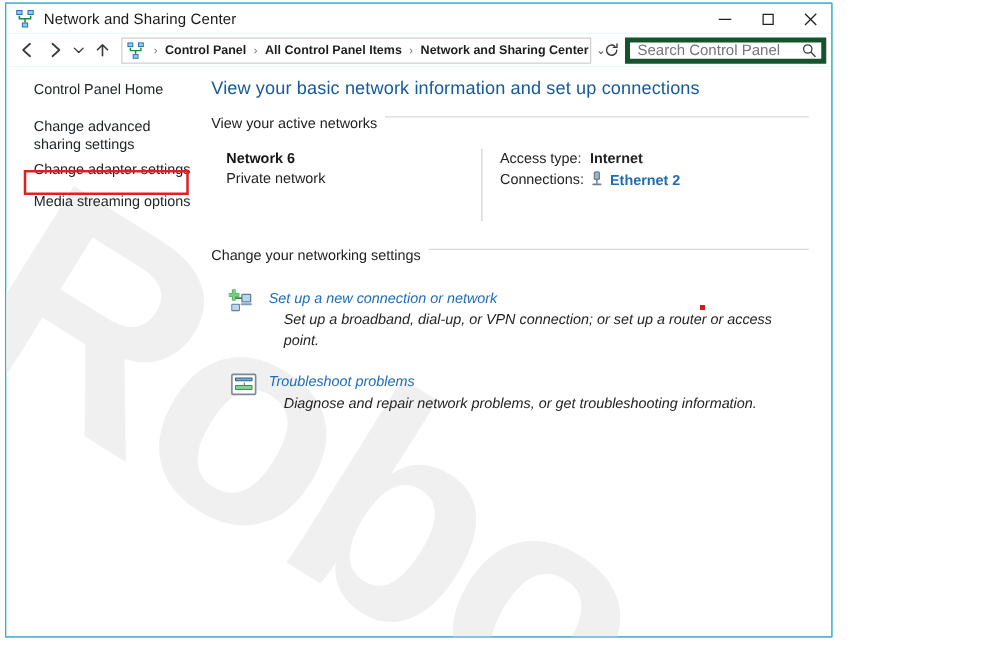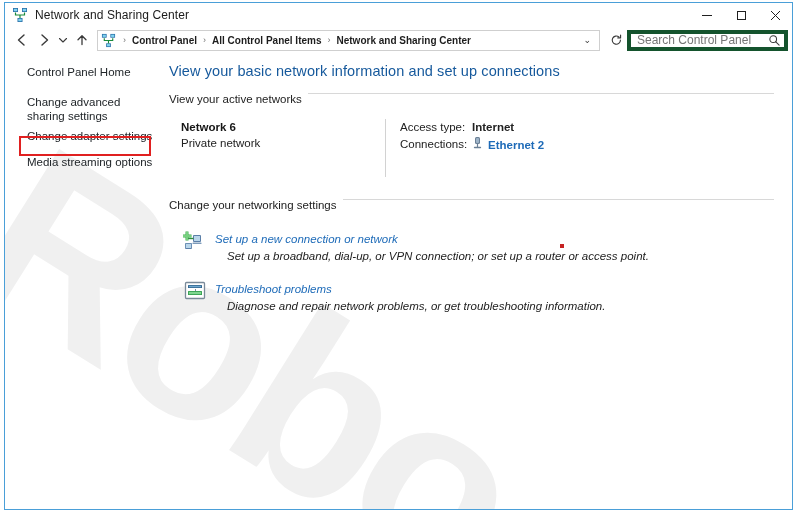--- a/index.html
+++ b/index.html
@@ -13,21 +13,21 @@
     font-family: "Liberation Sans", sans-serif;
     -webkit-font-smoothing: antialiased;
     overflow: hidden;
   }
 
   
   .window {
     position: absolute;
     left: 4px;
     top: 2px;
-    width: 789px;
+    width: 662px;
     height: 508px;
     background: #5eead4;
     border: 1px solid #4a9fd8;
     box-sizing: border-box;
     overflow: hidden;
   }
 
   
   .titlebar {
     position: relative;

